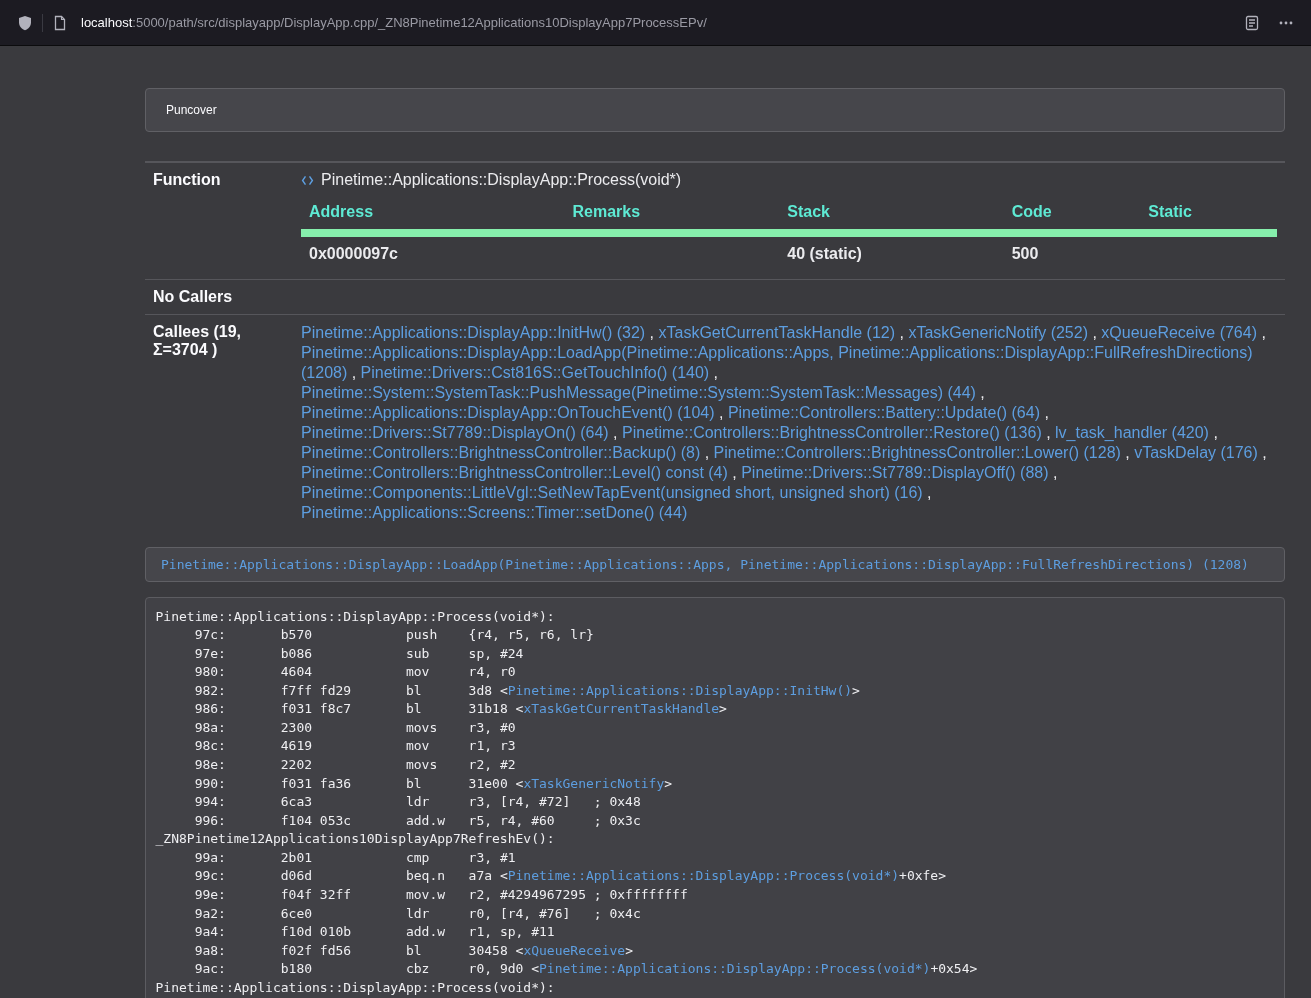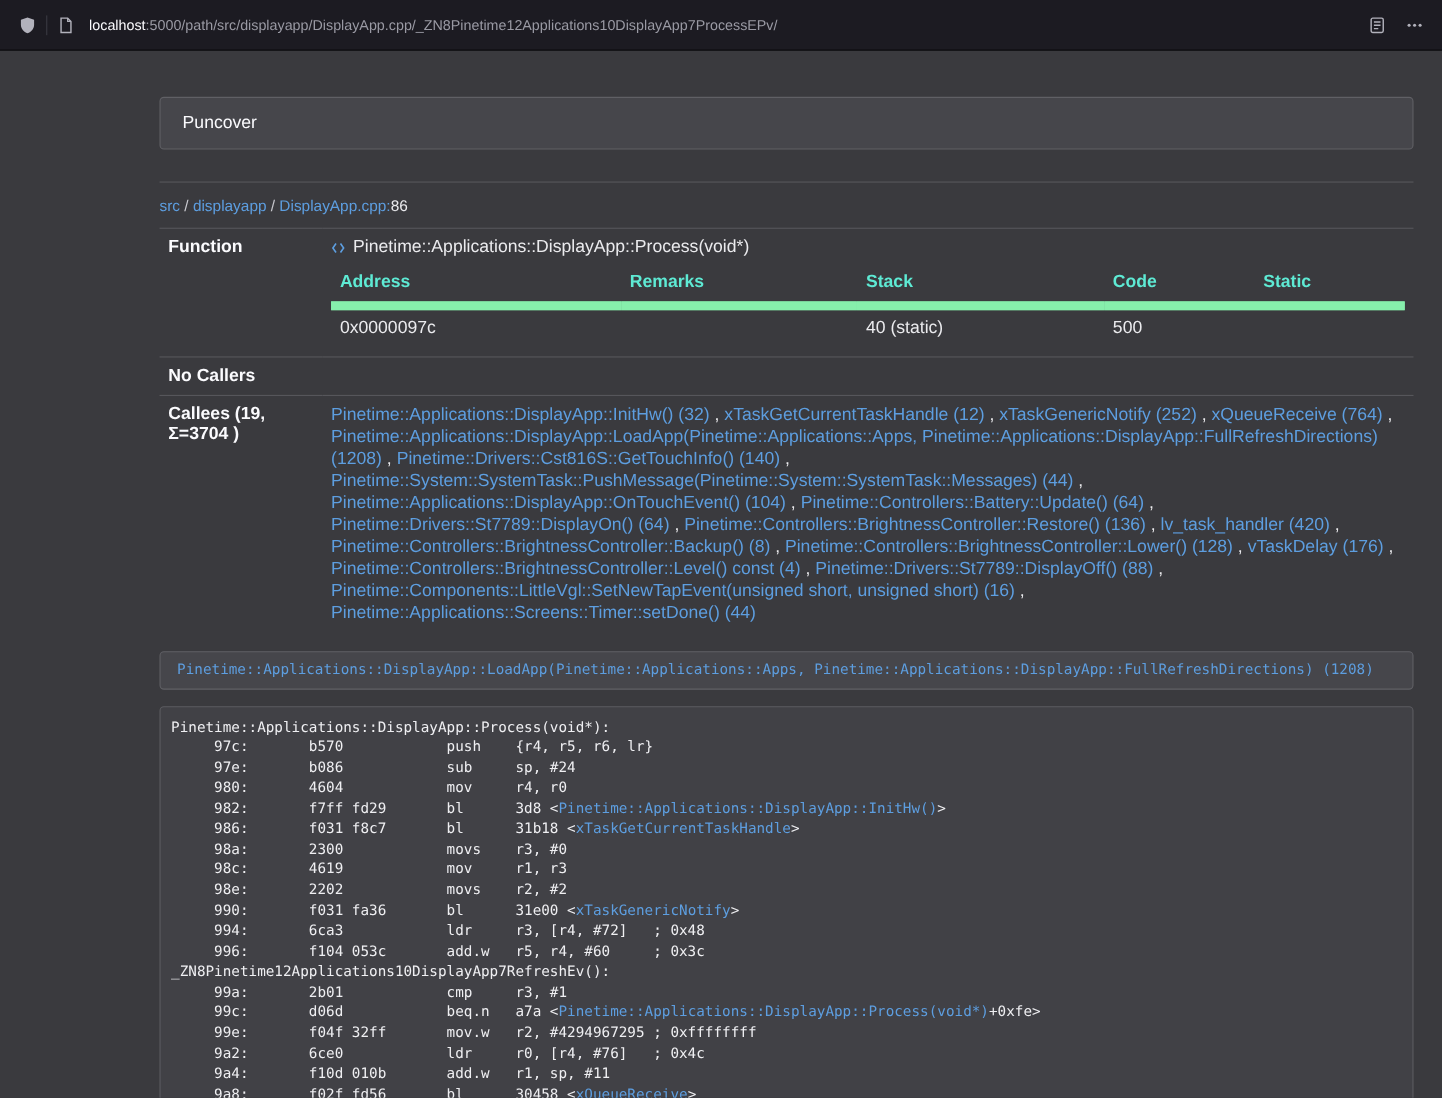--- a/index.html
+++ b/index.html
@@ -21,41 +21,41 @@
   .tb-divider { width: 1px; height: 18px; background: #3a3a42; margin: 0 4px; }
   .url-text { margin-left: 8px; font-size: 13px; white-space: nowrap; overflow: hidden;
     flex: 1 1 auto; color: #9a9aa4; }
   .url-host { color: #fbfbfe; }
   .right-icons { display: flex; align-items: center; gap: 8px; margin-left: 10px; }
 
   
   .page { width: 1140px; margin-left: 145px; }
   .jumbo {
     margin-top: 42px; background: #46464b; border: 1px solid #606065;
-    border-radius: 4px; padding: 14px 20px; font-size: 16px; color: #fbfbfe;
+    border-radius: 4px; padding: 14px 20px; font-size: 12px; color: #fbfbfe;
   }
   hr.divider { border: 0; border-top: 1px solid #56565b; margin: 29px 0 0 0; }
   .breadcrumb { margin: 13px 0 12px 0; font-size: 14px; }
   .breadcrumb .sep { color: #c9c9cf; }
 
   table.main-table { width: 100%; border-collapse: collapse; font-size: 16px; }
   table.main-table > tbody > tr > th,
   table.main-table > tbody > tr > td {
     border-top: 1px solid #56565b; padding: 8px; vertical-align: top; text-align: left;
   }
   table.main-table > tbody > tr > th { width: 148px; font-weight: bold; color: #fbfbfe; }
 
   .fn-line { display: flex; align-items: center; gap: 7px; }
 
   table.inner { width: 100%; border-collapse: collapse; margin-top: 6px; }
   table.inner th {
     text-align: left; padding: 8px; font-weight: bold; color: #5eead4;
     border-bottom: 8px solid #86efac;
   }
-  table.inner td { padding: 8px; }
+  table.inner td { padding: 8px; font-weight: bold; }
   table.inner th:nth-child(1){ width:27%; } table.inner th:nth-child(2){ width:22%; }
   table.inner th:nth-child(3){ width:23%; } table.inner th:nth-child(4){ width:14%; }
   table.inner th:nth-child(5){ width:14%; }
 
   .callees { line-height: 20px; }
 
   .panel-heading {
     margin-top: 16px; background: #46464b; border: 1px solid #606065;
     border-radius: 4px; padding: 9px 15px;
     font-family: "DejaVu Sans Mono", monospace; font-size: 13px;
@@ -104,21 +104,20 @@
 </div>
 
 <div class="page">
 
   <div class="jumbo">
     <span>Puncover</span>
   </div>
 
   <hr class="divider">
 
-  <div class="breadcrumb"><a href="#">src</a><span class="sep"> / </span><a href="#">displayapp</a><span class="sep"> / </span><a href="#">DisplayApp.cpp:</a><span>86</span></div>
 
   <table class="main-table">
     <tbody>
       <tr>
         <th>Function</th>
         <td>
           <div class="fn-line">
             <span style="display:inline-flex;">
               <svg width="13" height="13" viewBox="0 0 16 16">
                 <path fill="none" stroke="#5d9ee0" stroke-width="1.8" d="M5.5 3L2 8l3.5 5M10.5 3L14 8l-3.5 5"></path>

